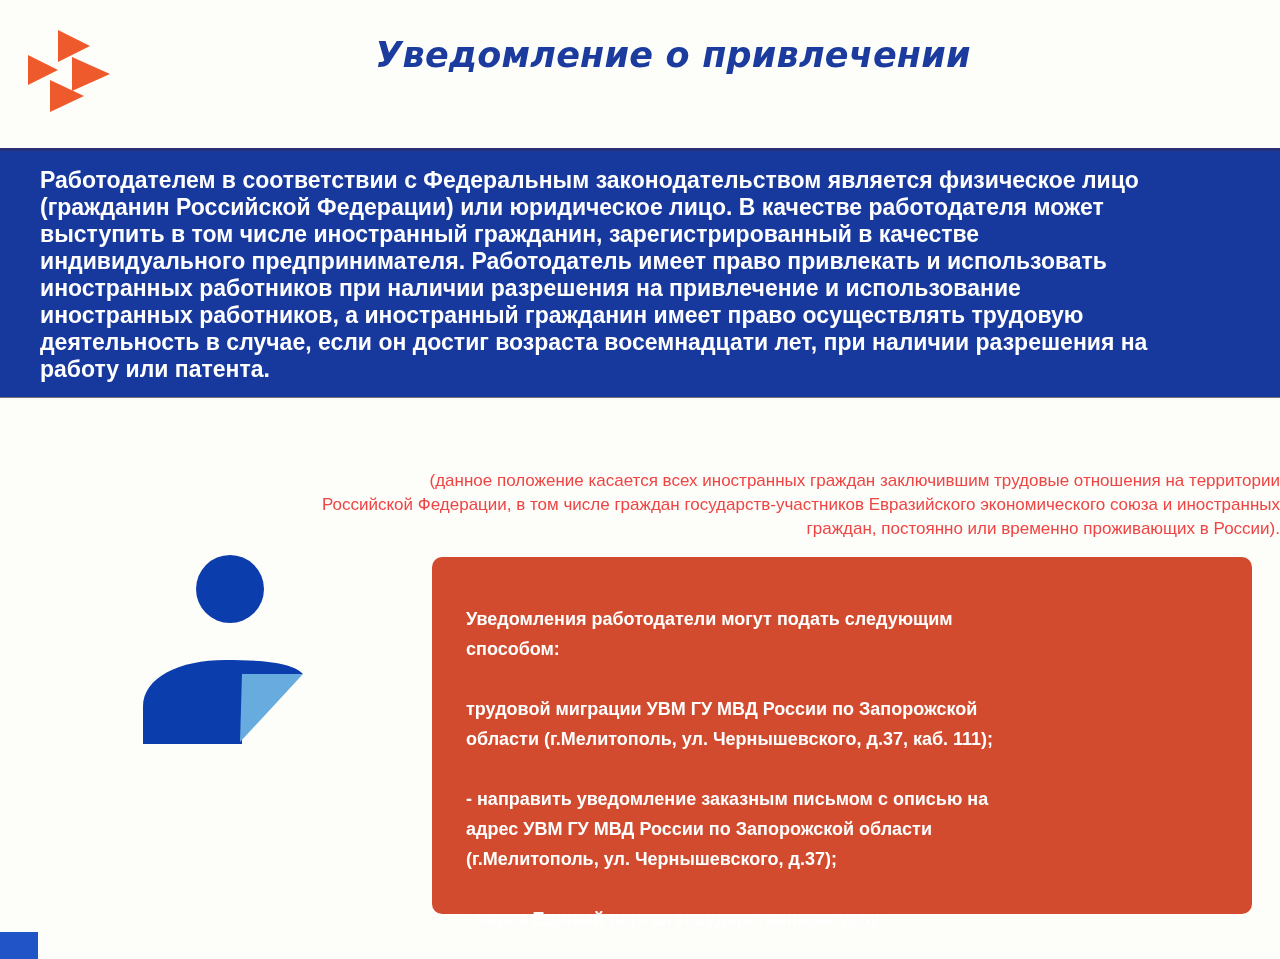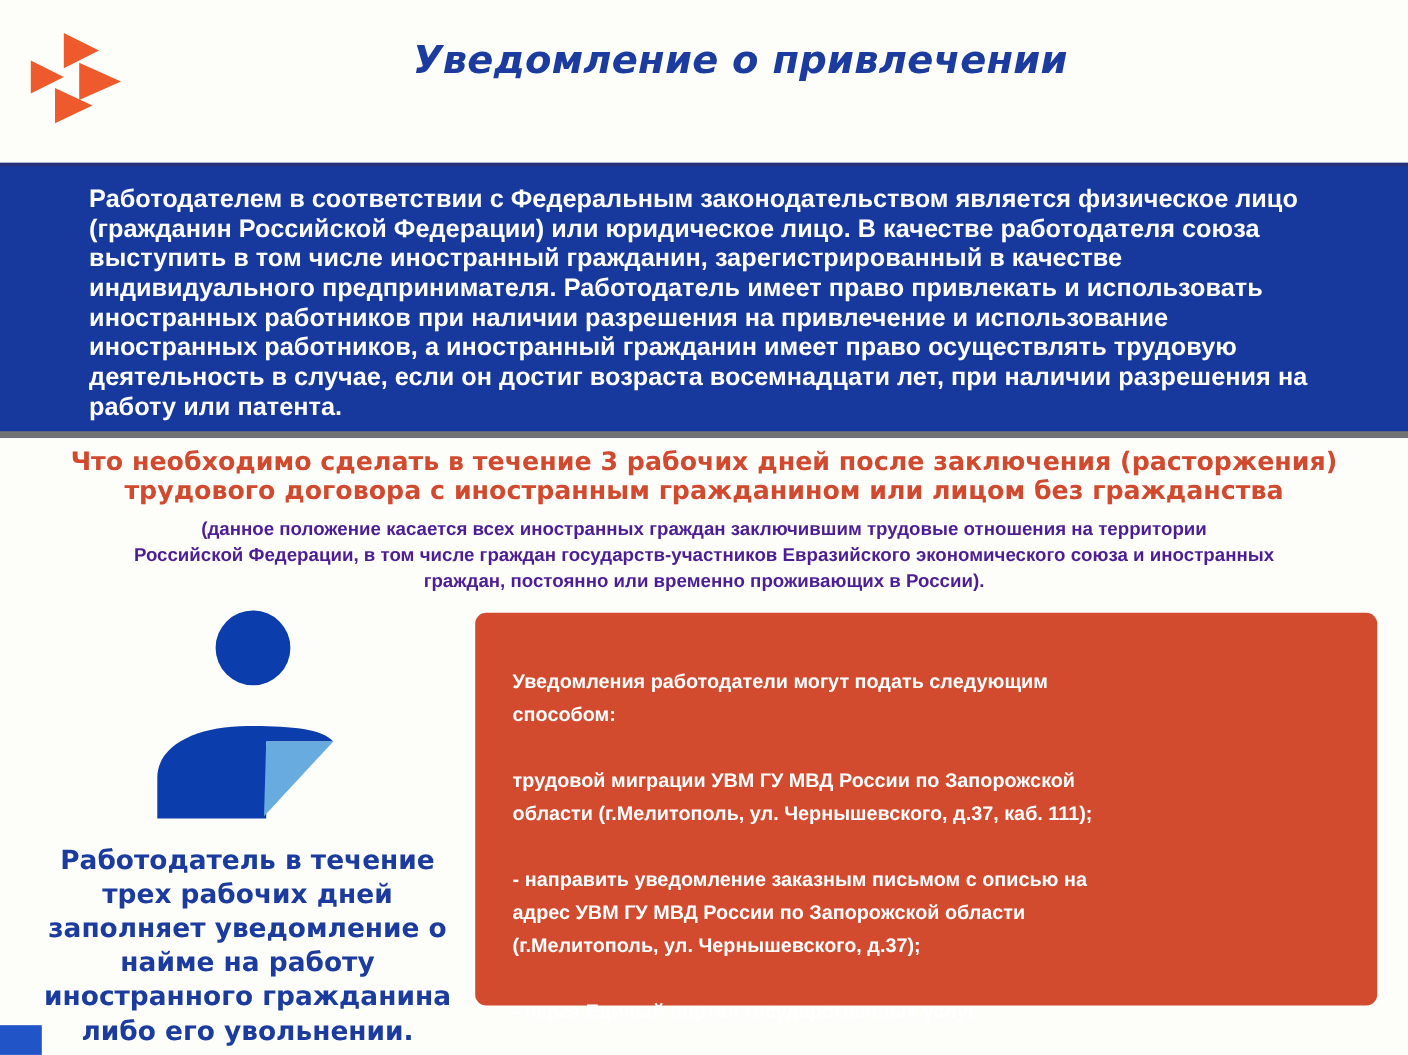--- a/index.html
+++ b/index.html
@@ -15,38 +15,38 @@
     padding-left:66px; box-sizing:border-box;
     text-align:center; color:#1b3c9e;
     font-family:"DejaVu Sans", sans-serif;
     font-size:35px; font-weight:bold; line-height:39px; letter-spacing:0.2px;
   }
   .page-title div { white-space:nowrap;font-style:italic; }
   
   .banner {
     position:absolute; left:0; top:148px; width:100%; height:250px;
     background:#17389c; box-sizing:border-box;
-    border-top:3px solid #28307a; border-bottom:6px solid #737373;
-    padding:16px 40px 0 81px;
+    border-top:3px solid #28307a; border-bottom:1px solid #737373;
+    padding:16px 40px 0 40px;
     color:#ffffff; font-size:23px; font-weight:bold; line-height:27px;
   }
   .banner div { white-space:nowrap; }
   
   .section-heading {
     position:absolute; left:0; top:407px; width:100%;
     text-align:center; color:#d1492e;
     font-family:"DejaVu Sans", sans-serif;
     font-size:23px; font-weight:bold; line-height:27px;
   }
   .section-heading div { white-space:nowrap; }
   
   .section-subheading {
     position:absolute; left:0; top:469px; width:100%;
-    text-align:center; color:#4c1d95;
-    font-size:17px; font-weight:bold; line-height:24px;
+    text-align:right; color:#ef4444;
+    font-size:17px; font-weight:normal; line-height:24px;
   }
   .section-subheading div { white-space:nowrap; }
   
   .left-panel { position:absolute; left:30px; top:552px; width:390px; }
   .person-svg { display:block; margin:0 auto; width:170px; height:195px; }
   .left-caption {
     margin:20px auto 0; width:370px; text-align:center; color:#1b3c9e;
     font-family:"DejaVu Sans", sans-serif;
     font-size:24px; font-weight:bold; line-height:31px;
   }
@@ -77,54 +77,42 @@
     <path d="M46,29 L84,46 L46,63 Z" fill="#ee5a2b"></path>
     <path d="M24,52 L58,68 L24,84 Z" fill="#ee5a2b"></path>
   </svg>
 
   <div class="page-title">
     <div>Уведомление о привлечении</div>
   </div>
 
   <div class="banner">
     <div>Работодателем в соответствии с Федеральным законодательством является физическое лицо</div>
-    <div>(гражданин Российской Федерации) или юридическое лицо. В качестве работодателя союза</div>
+    <div>(гражданин Российской Федерации) или юридическое лицо. В качестве работодателя может</div>
     <div>выступить в том числе иностранный гражданин, зарегистрированный в качестве</div>
     <div>индивидуального предпринимателя. Работодатель имеет право привлекать и использовать</div>
     <div>иностранных работников при наличии разрешения на привлечение и использование</div>
     <div>иностранных работников, а иностранный гражданин имеет право осуществлять трудовую</div>
     <div>деятельность в случае, если он достиг возраста восемнадцати лет, при наличии разрешения на</div>
     <div>работу или патента.</div>
   </div>
 
-  <div class="section-heading">
-    <div>Что необходимо сделать в течение 3 рабочих дней после заключения (расторжения)</div>
-    <div>трудового договора с иностранным гражданином или лицом без гражданства</div>
-  </div>
 
   <div class="section-subheading">
     <div>(данное положение касается всех иностранных граждан заключившим трудовые отношения на территории</div>
     <div>Российской Федерации, в том числе граждан государств-участников Евразийского экономического союза и иностранных</div>
     <div>граждан, постоянно или временно проживающих в России).</div>
   </div>
 
   <div class="left-panel">
     <svg class="person-svg" viewBox="0 0 170 195" xmlns="http://www.w3.org/2000/svg">
       <circle cx="90" cy="37" r="34" fill="#0c3dad"></circle>
       <path d="M3,192 L3,155 C3,125 40,108 85,108 C122,108 152,110 163,122 L102,122 L102,192 Z" fill="#0c3dad"></path>
       <path d="M102,122 L163,122 L100,190 Z" fill="#68abdf"></path>
     </svg>
-    <div class="left-caption">
-      <div>Работодатель в течение</div>
-      <div>трех рабочих дней</div>
-      <div>заполняет уведомление о</div>
-      <div>найме на работу</div>
-      <div>иностранного гражданина</div>
-      <div>либо его увольнении.</div>
-    </div>
   </div>
 
   <div class="notice-box">
     <p>
       </p>
       <div>Уведомления работодатели могут подать следующим</div>
       <div>способом:</div>
     <p></p>
     <p>
       </p>

